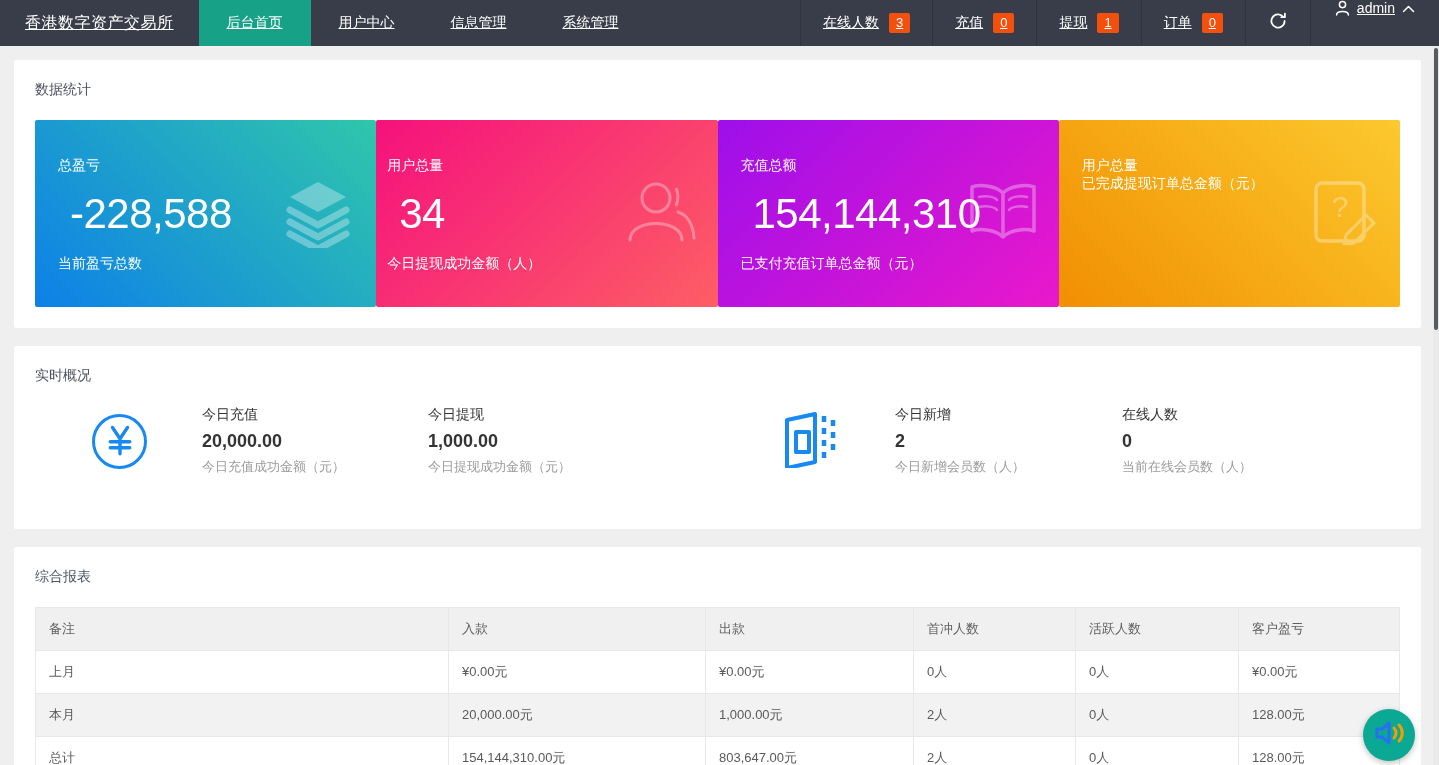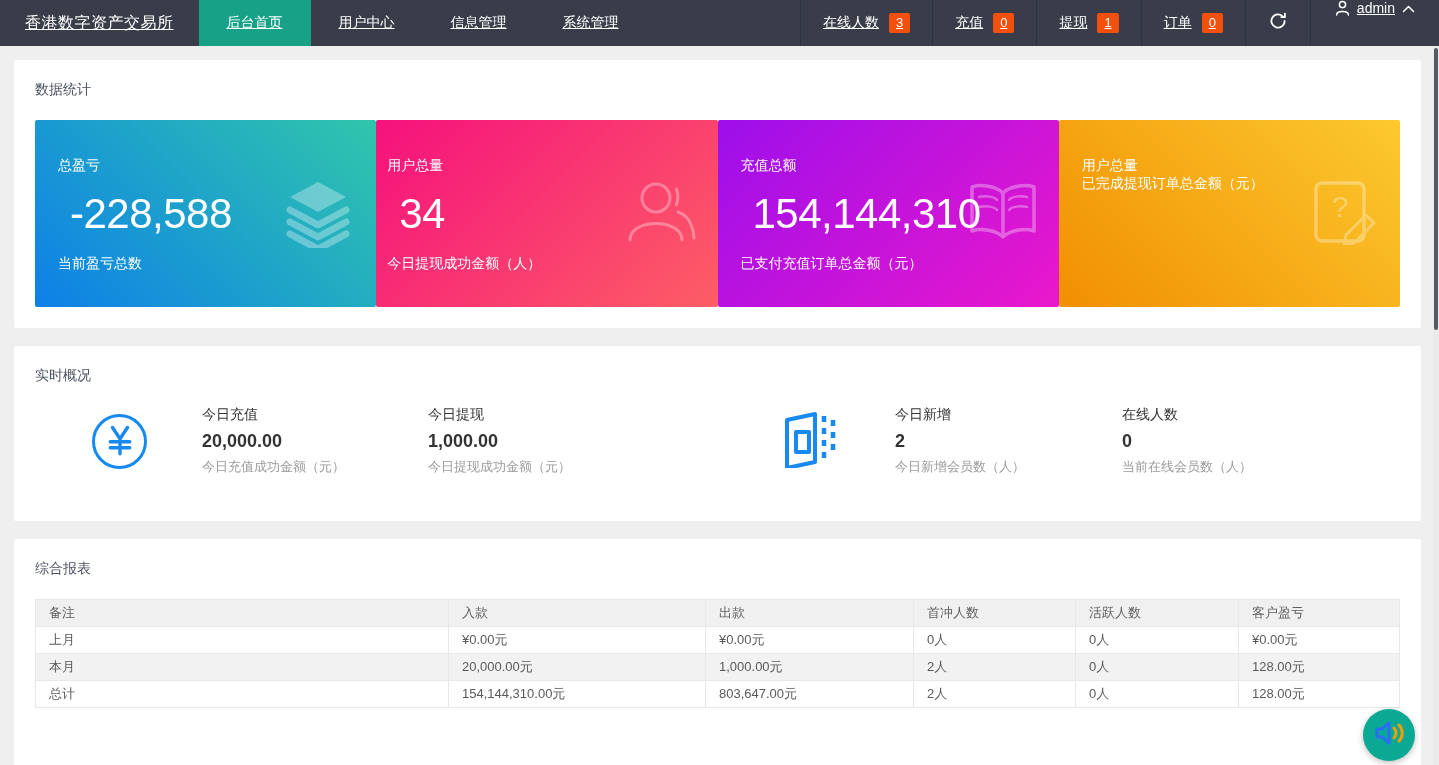--- a/index.html
+++ b/index.html
@@ -52,35 +52,35 @@
   .stat-card {
     height:187px; border-radius:2px; color:#fff; position:relative;
     padding:37px 23px; overflow:hidden; cursor:default;
   }
   .stat-label { font-size:14px; }
   .stat-value { font-size:42px; font-weight:400; letter-spacing:-.5px; margin:15px 12px 17px; }
   .stat-desc { font-size:14px;font-family:Liberation Mono, monospace; }
   .stat-icon { position:absolute; right:20px; top:50%; transform:translateY(-50%); opacity:.32; }
 
   
-  .overview-row { display:flex; align-items:center; margin:14px 0 24px; }
+  .overview-row { display:flex; align-items:center; margin:14px 0 32px; }
   .ov-icon { flex:0 0 auto; }
   .yen-circle {
     width:55px; height:55px; border-radius:50%;
     display:flex; align-items:center; justify-content:center;
   }
   .ov-block { display:flex; flex-direction:column; }
   .ov-label { font-size:14px; color:#333; }
   .ov-value { font-size:18px; font-weight:bold; color:#333; margin:7px 0 6px; }
   .ov-desc { font-size:13px; color:#9b9b9b; }
 
   
   .report-table { width:100%; border-collapse:collapse; table-layout:fixed; font-size:13px; }
   .report-table th, .report-table td {
-    border:1px solid #e8e8e8; padding:4px 13px; text-align:left; font-weight:normal;
+    border:1px solid #e8e8e8; padding:12px 13px; text-align:left; font-weight:normal;
   }
   .report-table th { background:#f0f0f0; color:#5f5f5f; }
   .report-table td { color:#5a5a5a; background:#fff; }
   .report-table tr.striped td { background:#f2f2f2; }
 
   
   .scrollbar-track { position:absolute; top:46px; right:0; width:6px; height:719px; background:#eaeaea; }
   .scrollbar-thumb { position:absolute; top:2px; right:1px; width:4px; height:282px; background:#565b63; border-radius:2px; }
 
   

